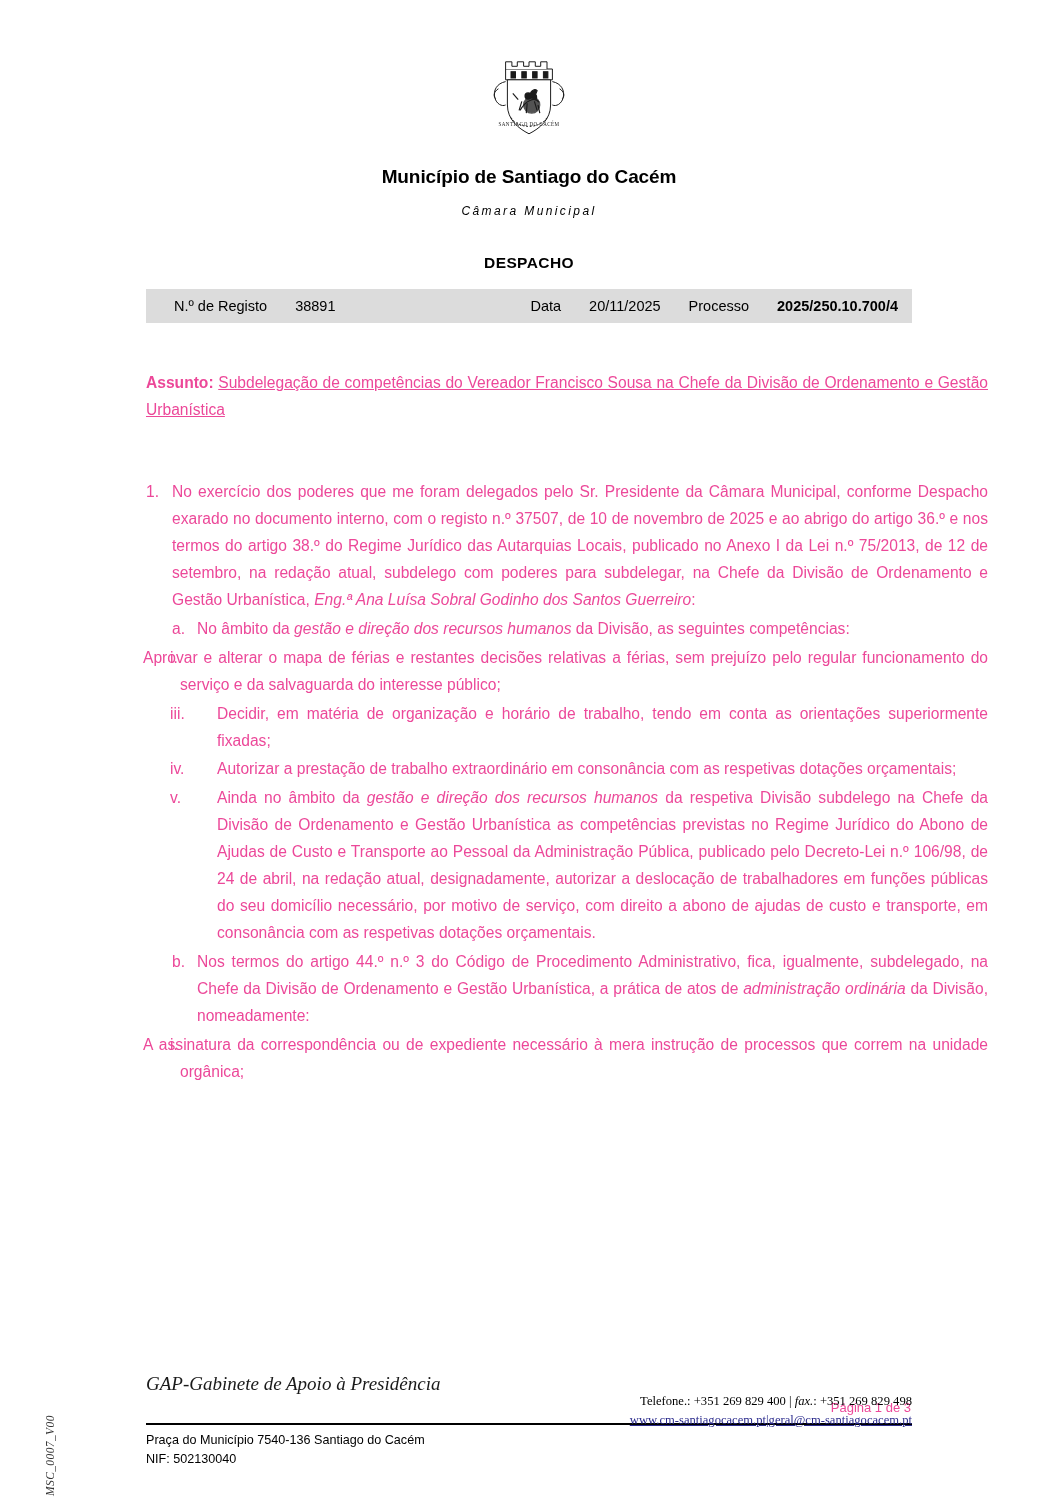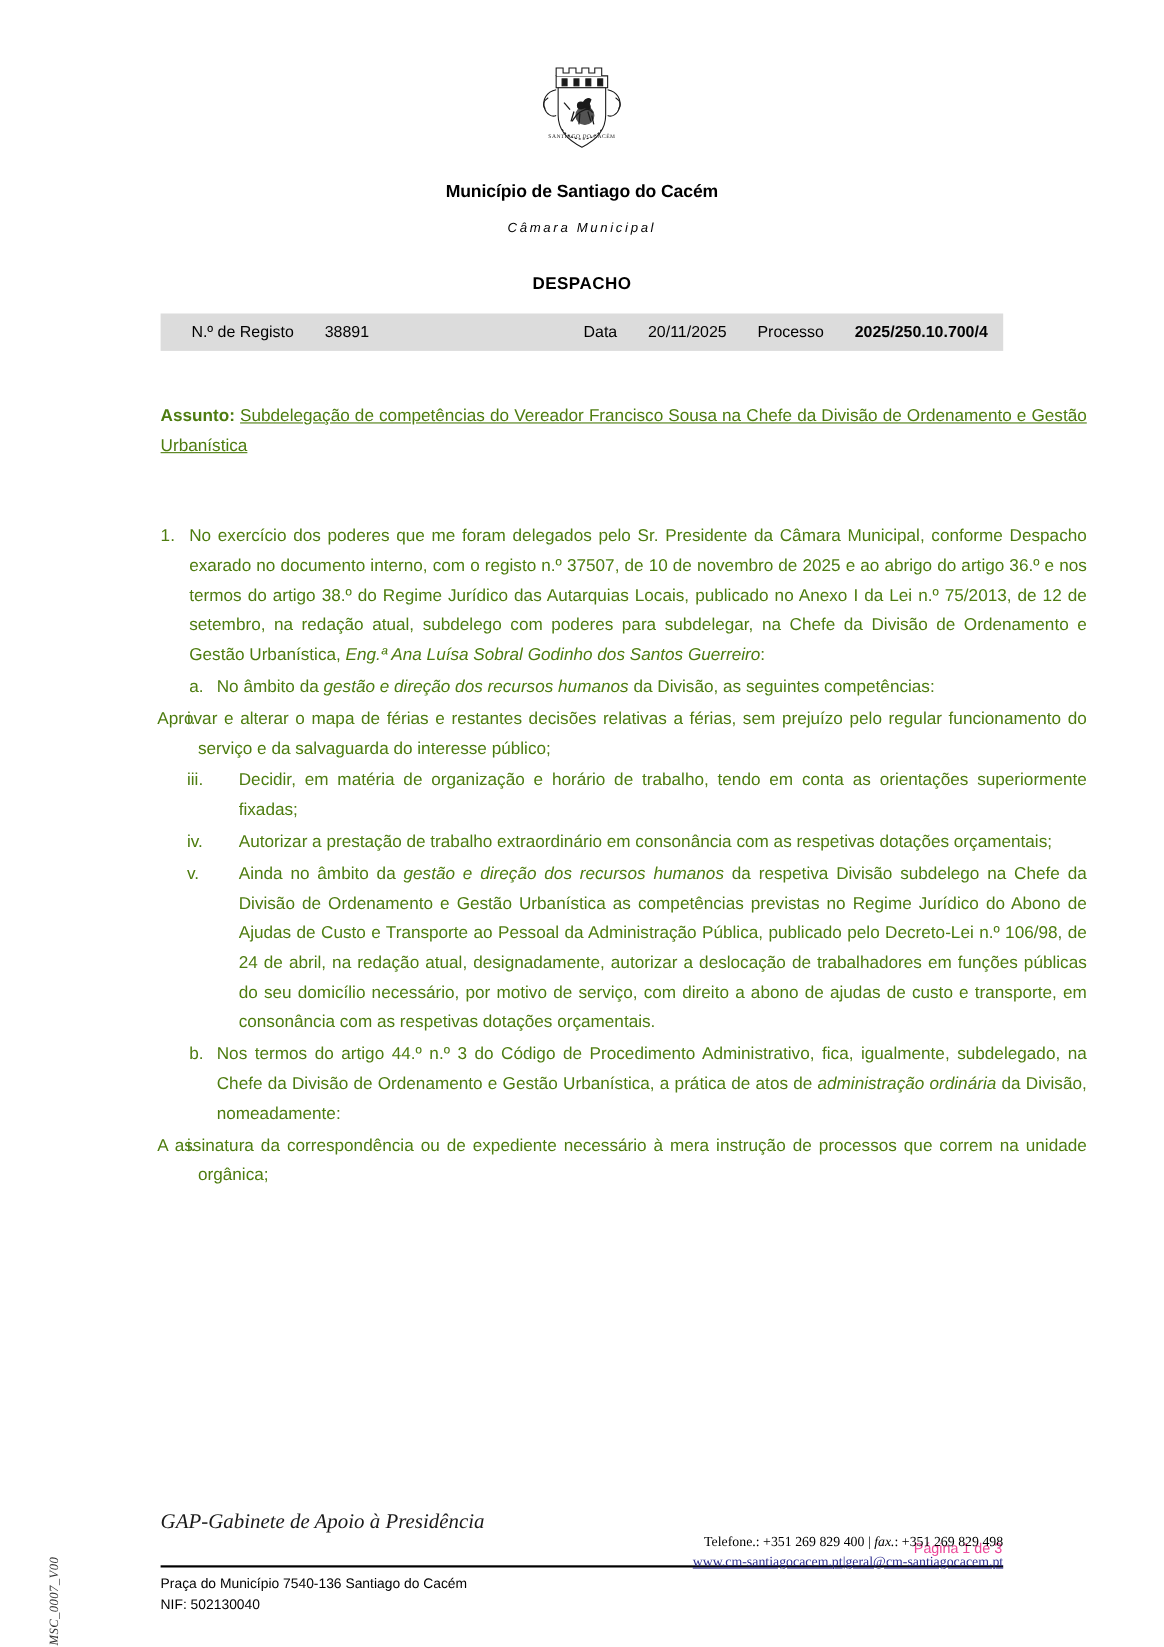--- a/index.html
+++ b/index.html
@@ -43,21 +43,21 @@
     padding-top: 42px;
     text-align: center;
   }
   .crest {
     width: 108px;
     height: 108px;
     margin: 0 auto 8px auto;
     display: block;
   }
   .org-title {
-    font-size: 16px;
+    font-size: 19px;
     font-weight: bold;
     letter-spacing: -0.1px;
     line-height: 1.15;
     margin: 16px;
     color: #000;
   }
   .org-sub {
     font-size: 12px;
     font-style: italic;
     letter-spacing: 2.4px;
@@ -90,21 +90,21 @@
   .reg-value-2 { padding-left: 25px; }
   .reg-label-3 { padding-left: 102px; }
   .reg-value-3 { padding-left: 26px; padding-right: 14px; font-weight: bold; }
 
   
   .content {
     margin: 0 70px 0 146px;
     font-size: 15.6px;
     line-height: 1.73;
     text-align: justify;
-    color: #4d7c0f;
+    color: #ec4899;
   }
   .assunto {
     margin-top: 47px;
   }
   .assunto .lbl {
     font-weight: bold;
   }
   .assunto .val {
     text-decoration: underline;
   }

